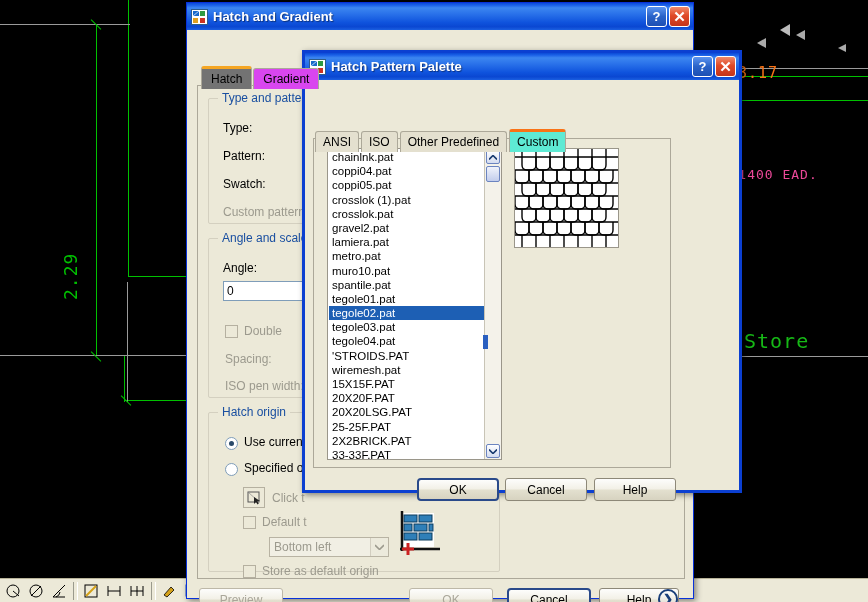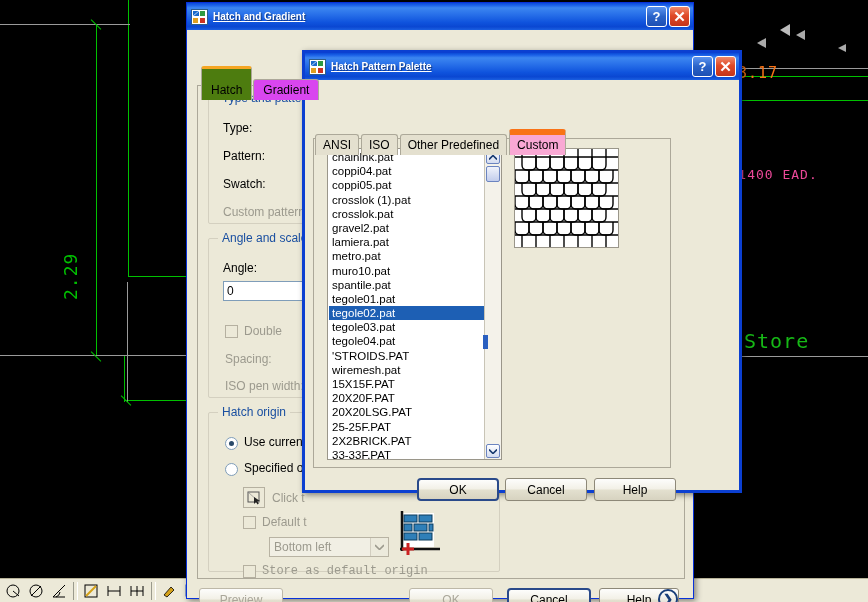--- a/index.html
+++ b/index.html
@@ -103,28 +103,27 @@
     background: #ffffff;
     border: 1px solid #2d5d8c;
     margin-right: 5px;
     position: relative;
     flex: 0 0 auto;
     box-sizing: border-box;
     overflow: hidden;
   }
   .xp-title-text {
     color: #ffffff;
-    font-size: 10px;
+    font-size: 13px;
     font-weight: bold;
     font-family: "Liberation Sans", sans-serif;
     text-shadow: 1px 1px 1px rgba(0,0,0,0.45);
     flex: 1 1 auto;
     white-space: nowrap;
     overflow: hidden;
-    text-decoration: underline;
   }
   .xp-btn-box { display: flex; align-items: center; gap: 2px; flex: 0 0 auto; }
   .xp-sysbtn {
     width: 21px; height: 21px;
     border: 1px solid #ffffff;
     border-radius: 3px;
     display: flex; align-items: center; justify-content: center;
     font-size: 13px; font-weight: bold;
     color: #ffffff;
     font-family: "Liberation Sans", sans-serif;
@@ -157,23 +156,23 @@
     border: 1px solid #aca899;
     border-bottom: none;
     border-radius: 3px 3px 0 0;
     margin-right: 1px;
     color: #000;
     box-sizing: border-box;
     cursor: default;
     font-family: "Liberation Sans", sans-serif;
   }
   .tab.active {
-    background: #4d7c0f;
+    background: #737373;
     border-top: 3px solid #f5a623;
-    padding-top: 14px;
+    padding-top: 3px;
     position: relative;
     z-index: 2;
     font-weight: normal;
   }
 
   .tabpanel {
     position: absolute;
     left: 10px; top: 55px;
     width: 488px; height: 494px;
     background: #ece9d8;
@@ -318,22 +317,22 @@
     background: #e4e0cf;
     border: 1px solid #aca899;
     border-bottom: none;
     border-radius: 3px 3px 0 0;
     margin-right: 2px;
     box-sizing: border-box;
     cursor: default;
     font-family: "Liberation Sans", sans-serif;
   }
   .ptab.active {
-    background: #f9a8d4;
-    border-top: 6px solid #f97316;
+    background: #5eead4;
+    border-top: 3px solid #f97316;
     z-index: 2;
   }
 
   #palette-panel {
     position: absolute;
     left: 8px; top: 58px;
     width: 358px; height: 330px;
     background: #ece9d8;
     border: 1px solid #aca899;
     box-sizing: border-box;
@@ -603,21 +602,21 @@
           <div class="combo" style="left:60px; top:124px; width:120px; height:20px;">
             <span>Bottom left</span>
             <span class="arrowbtn">
               <svg width="9" height="6" viewBox="0 0 9 6">
                   <path d="M0 1 L4.5 5.5 L9 1" fill="none" stroke="#9c9a8e" stroke-width="1.6"></path>
                 </svg>
             </span>
           </div>
 
           <div class="checkbox" style="left:34px; top:152px;"></div>
-          <div class="field-label disabled" style="left:53px; top:151px;font-family:Liberation Mono, monospace;">
+          <div class="field-label disabled" style="left:53px; top:151px;">
             <span>Store as default origin</span>
           </div>
         </div>
 
         <div class="groupbox" style="left:312px; top:12px; width:164px; height:330px;">
           <div class="gb-title">Boundaries</div>
         </div>
 
         <div style="position:absolute; left:198px; top:425px; width:48px; height:46px;">
           <svg width="48" height="46" viewBox="0 0 48 46">

